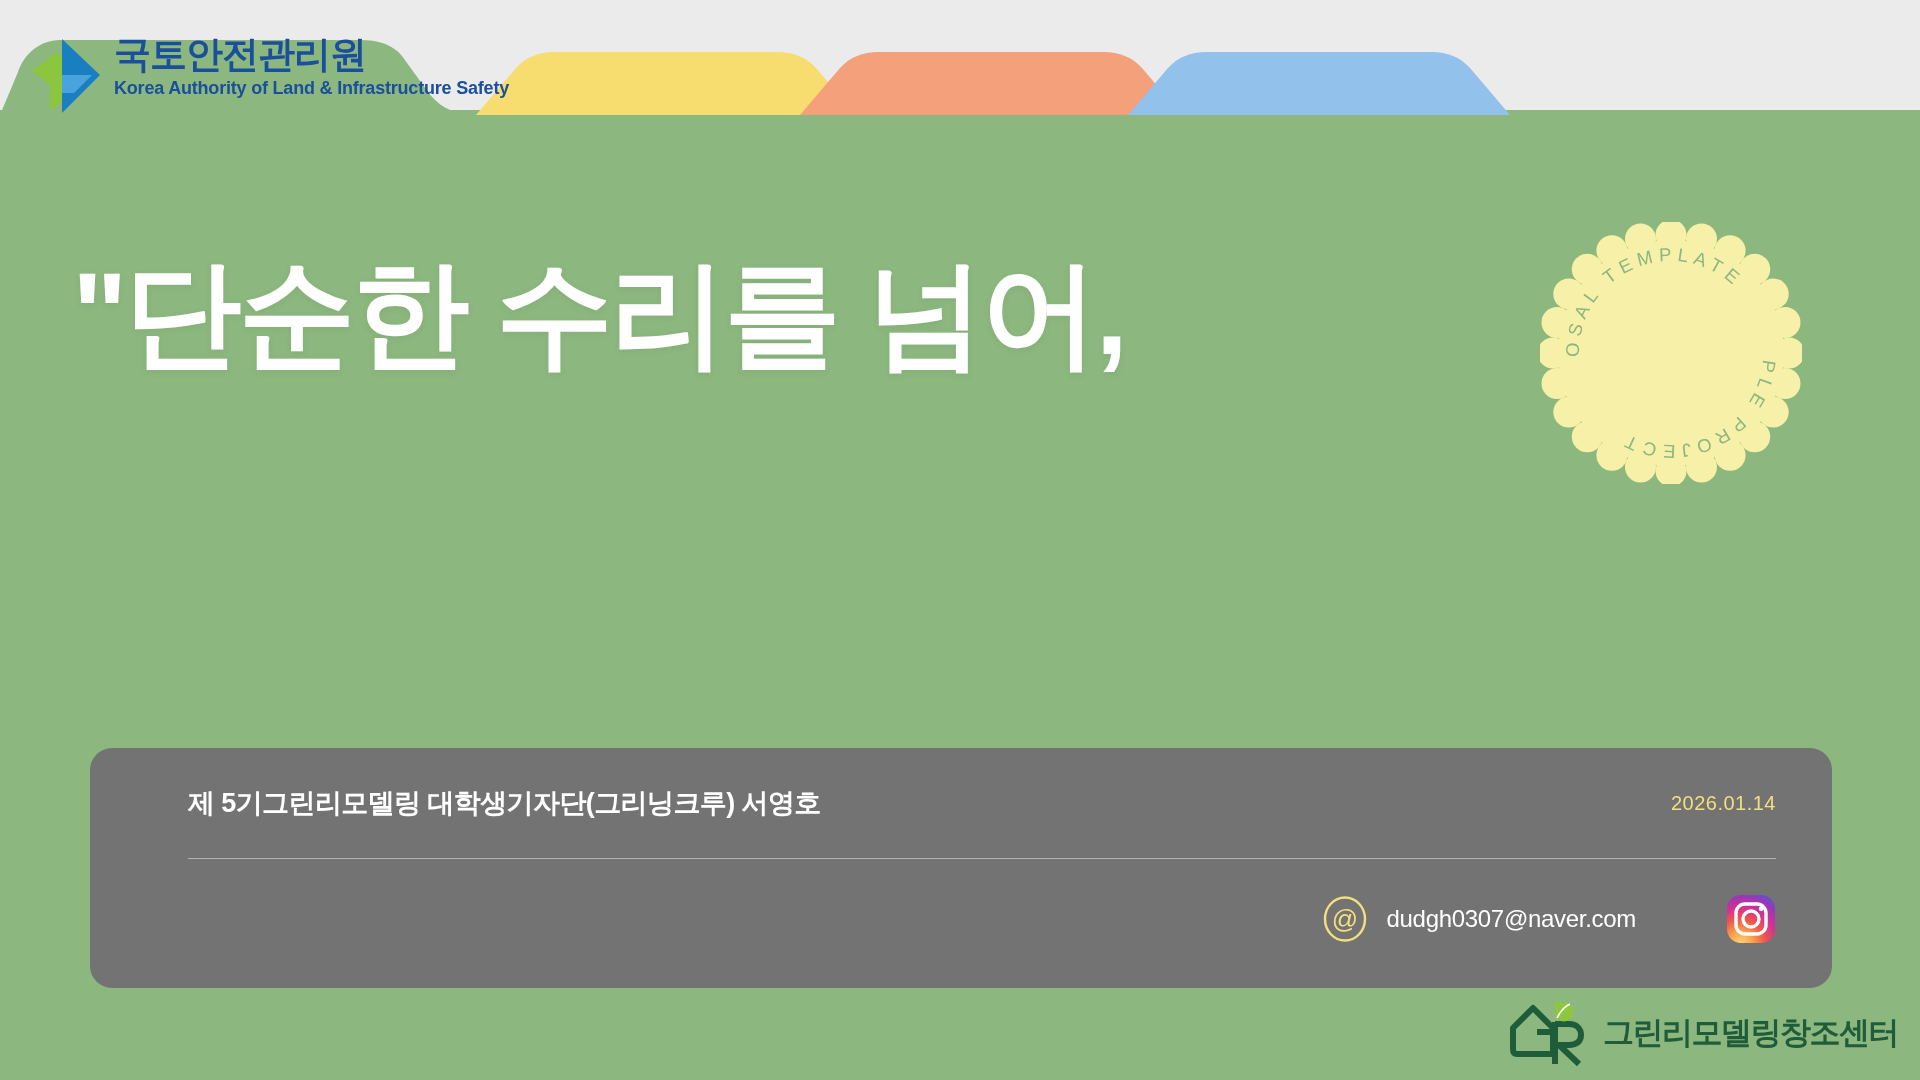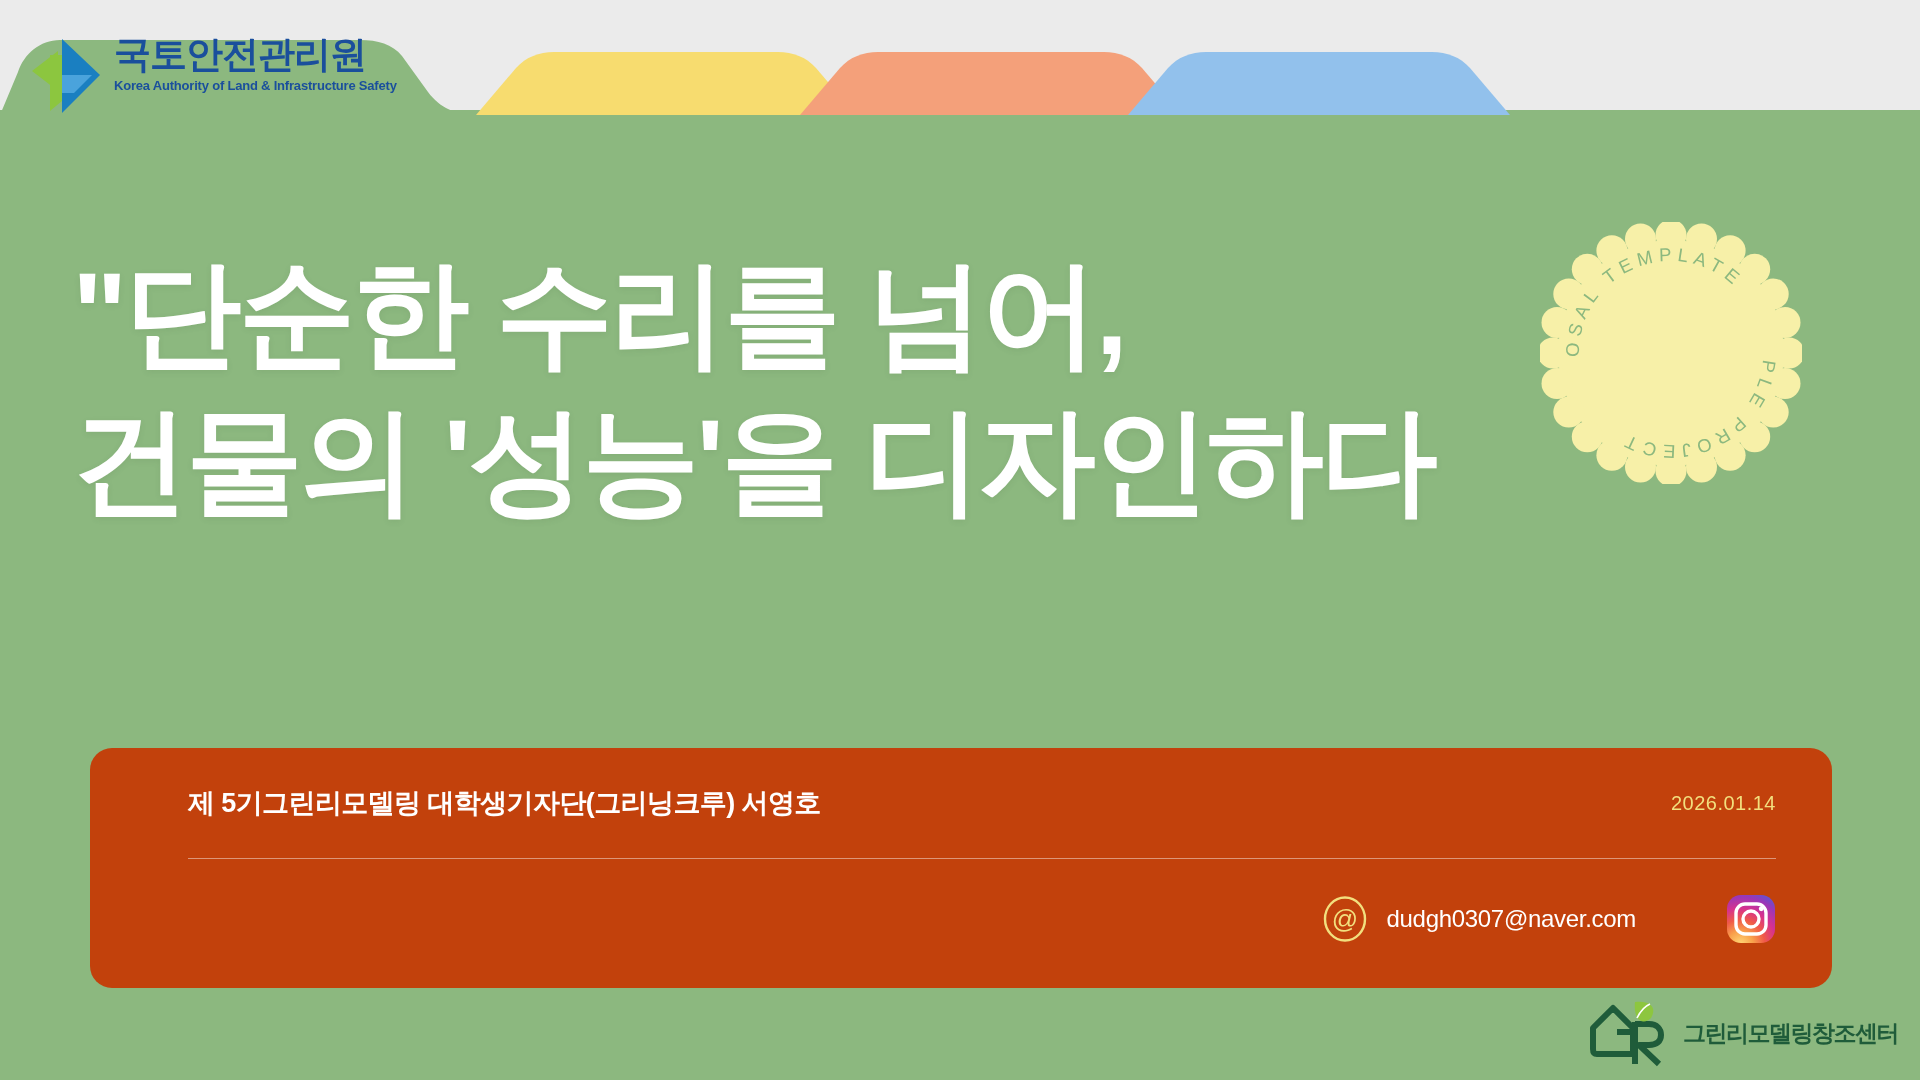--- a/index.html
+++ b/index.html
@@ -51,21 +51,21 @@
     display: block;
     font-size: 37px;
     font-weight: bold;
     color: #1a4f9c;
     letter-spacing: -1px;
     line-height: 1.05;
     white-space: nowrap;
   }
   .logo-en {
     display: block;
-    font-size: 13px;
+    font-size: 18px;
     font-weight: bold;
     color: #1a4f9c;
     letter-spacing: -0.2px;
     margin-top: 3px;
     white-space: nowrap;
   }
 
   
   .headline {
     position: absolute;
@@ -88,21 +88,21 @@
     width: 262px; height: 262px;
     z-index: 4;
   }
   .seal svg { display: block; width: 262px; height: 262px; }
 
   
   .infocard {
     position: absolute;
     left: 90px; top: 748px;
     width: 1742px; height: 240px;
-    background: #c2410c;
+    background: #737373;
     border-radius: 22px;
     z-index: 5;
     padding: 0 48px;
   }
   .card-row1 {
     position: relative;
     height: 110px;
     display: flex;
     align-items: center;
     justify-content: space-between;
@@ -154,21 +154,21 @@
     position: absolute;
     right: 22px; bottom: 8px;
     height: 78px;
     z-index: 6;
     display: flex;
     align-items: center;
     gap: 10px;
   }
   .partner-mark { width: 86px; height: 70px; flex: 0 0 auto; }
   .partner-name {
-    font-size: 23px;
+    font-size: 31px;
     font-weight: bold;
     color: #1f5c3a;
     letter-spacing: -1.5px;
     white-space: nowrap;
   }
 </style>
 </head>
 <body>
 
 <div id="slide" style="background: rgb(235, 235, 235);">
@@ -208,21 +208,20 @@
       </svg>
     </span>
     <span class="logo-text-wrap">
       <span class="logo-kr">국토안전관리원</span>
       <span class="logo-en">Korea Authority of Land &amp; Infrastructure Safety</span>
     </span>
   </div>
 
   <div class="headline">
     <span class="l1">"단순한 수리를 넘어,</span>
-    <span class="l2">건물의 '성능'을 디자인하다</span>
   </div>
 
   <div class="seal">
     <svg viewBox="0 0 262 262" aria-hidden="true">
       <defs>
         <path id="sealArcTop" d="M 131,131 m -92,0 a 92,92 0 1,1 184,0" fill="none" transform="translate(0,0)"></path>
         <path id="arcUpper" d="M 39,131 A 92,92 0 0,1 223,131"></path>
         <path id="arcLower" d="M 223,131 A 92,92 0 0,1 39,131"></path>
         <g id="scallop"></g>
       </defs>

